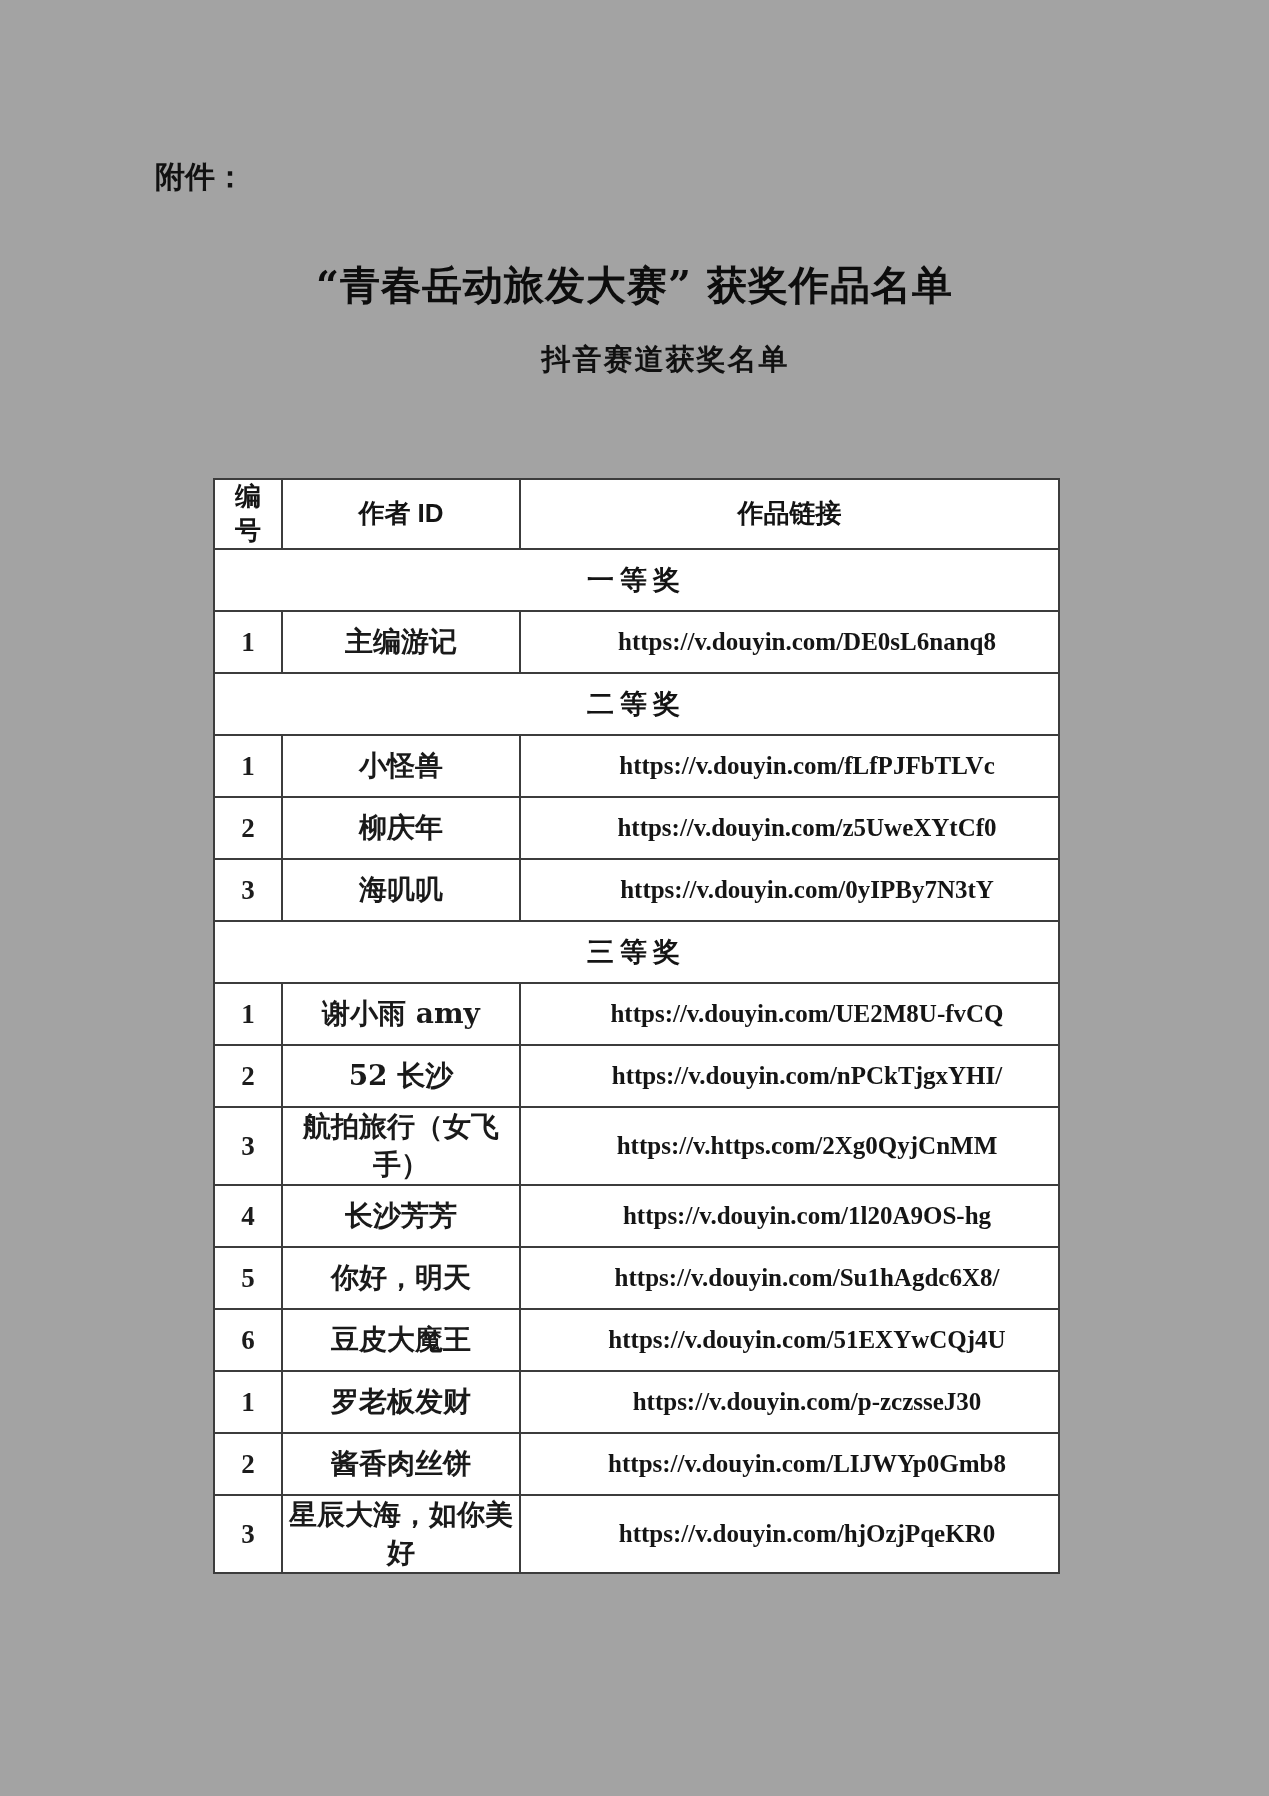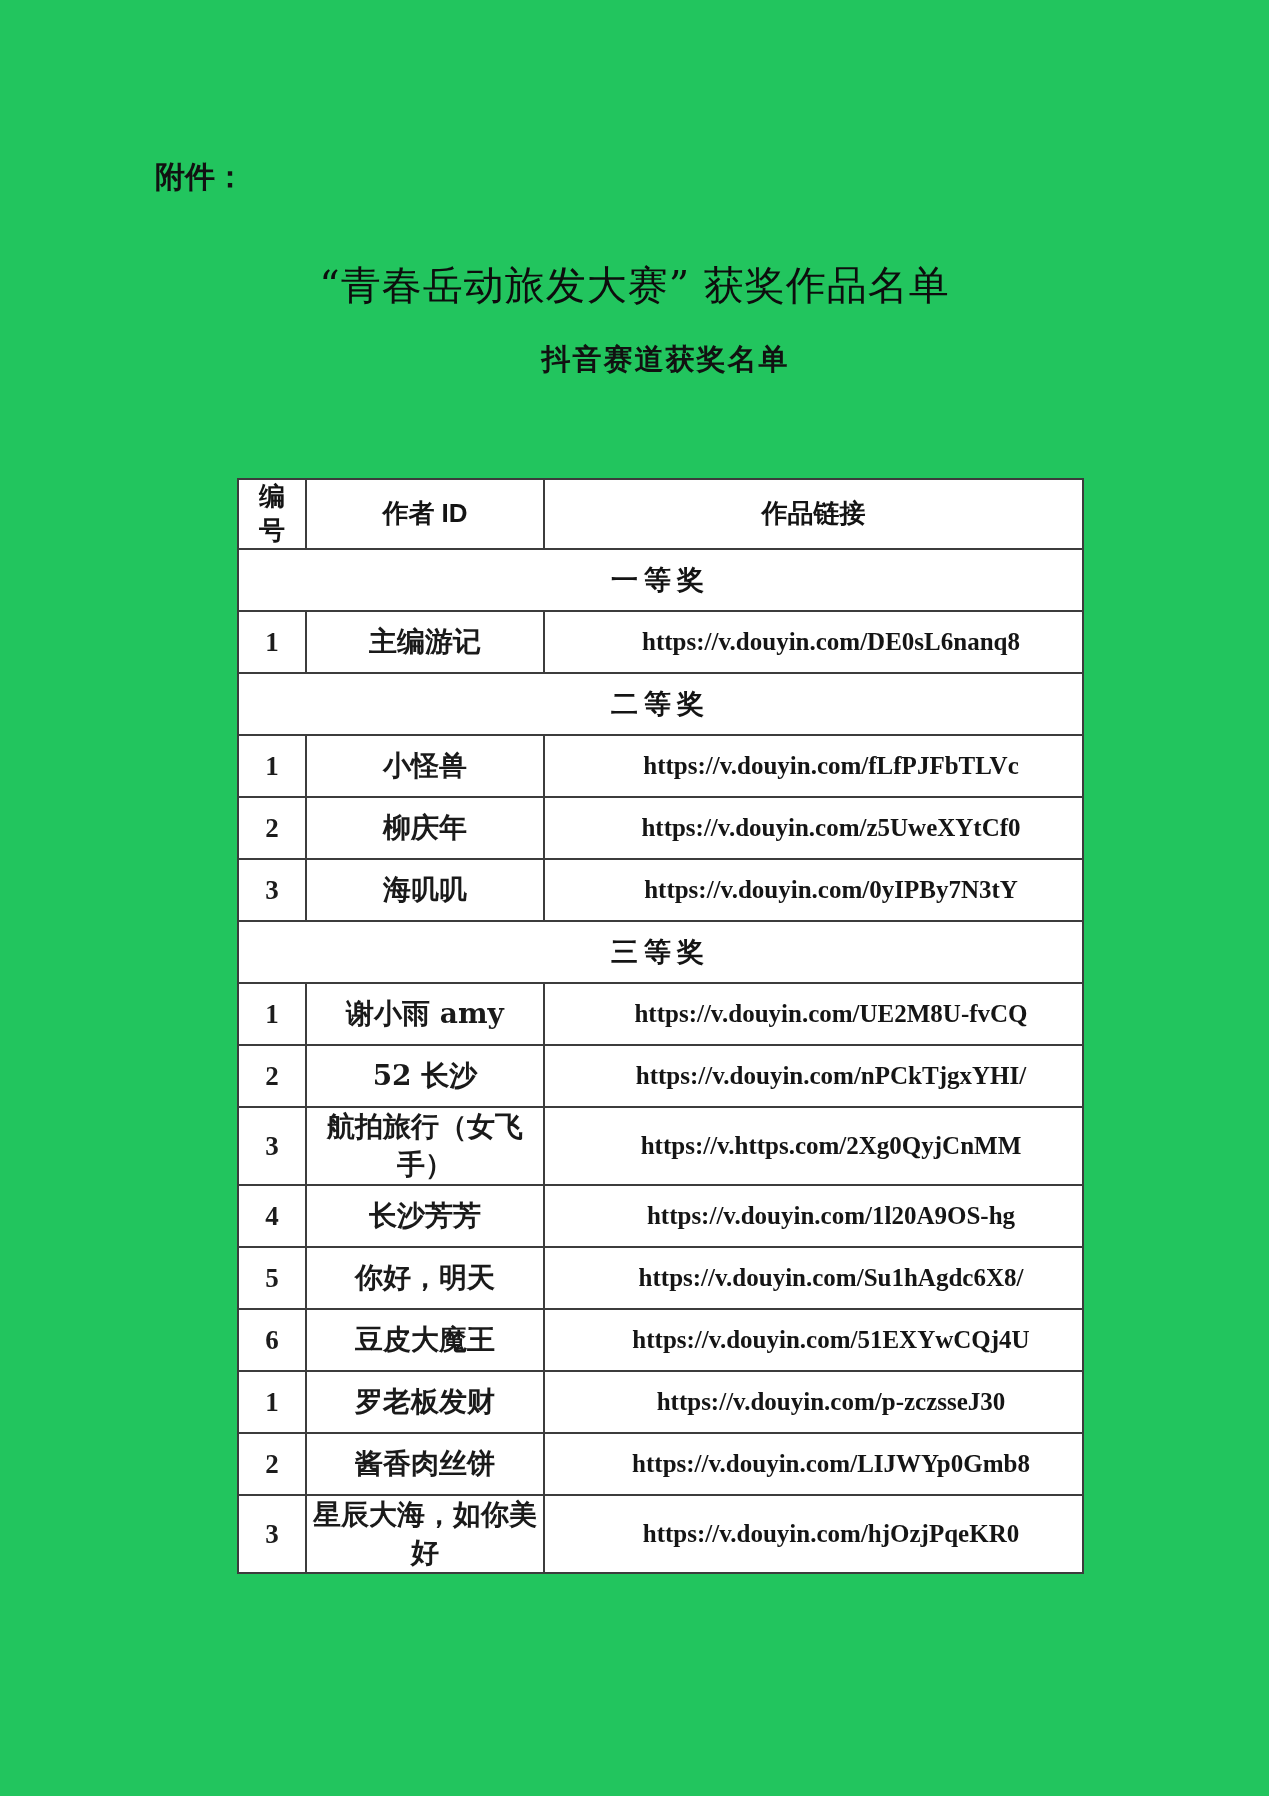--- a/index.html
+++ b/index.html
@@ -1,20 +1,20 @@
 <!DOCTYPE html>
 <html><head>
 <meta charset="utf-8">
 <style>
   html, body { margin: 0; padding: 0; background: #ffffff; }
   .page {
     position: relative;
     width: 1269px;
     height: 1796px;
-    background: #22c55e;
+    background: #a3a3a3;
     color: #1c1c1c;
     font-family: "Liberation Serif", "DejaVu Serif", serif;
     overflow: hidden;
   }
   .attachment {
     position: absolute;
     left: 155px;
     top: 160px;
     font-family: "Liberation Sans", "DejaVu Sans", sans-serif;
     font-weight: 700;
@@ -22,21 +22,21 @@
     line-height: 1.1;
     color: #111;
   }
   .doc-title {
     position: absolute;
     top: 258px;
     left: 0;
     width: 100%;
     text-align: center;
     font-family: "DejaVu Serif", "Liberation Serif", serif;
-    font-weight: 400;
+    font-weight: 700;
     font-size: 40px;
     letter-spacing: 1px;
     color: #0d0d0d;
   }
   .doc-subtitle {
     position: absolute;
     top: 340px;
     left: 0;
     width: 100%;
     text-align: center;
@@ -47,21 +47,20 @@
     color: #111;
     margin-left: 31px;
   }
   table.award-table {
     position: absolute;
     top: 478px;
     left: 213px;
     width: 845px;
     border-collapse: collapse;
     table-layout: fixed;
-    margin-left: 24px;
   }
   .award-table col.c-no   { width: 68px; }
   .award-table col.c-auth { width: 238px; }
   .award-table col.c-link { width: 539px; }
   .award-table th, .award-table td {
     border: 2px solid #3c3c3c;
     text-align: center;
     vertical-align: middle;
     padding: 0 4px;
     background: #ffffff;

